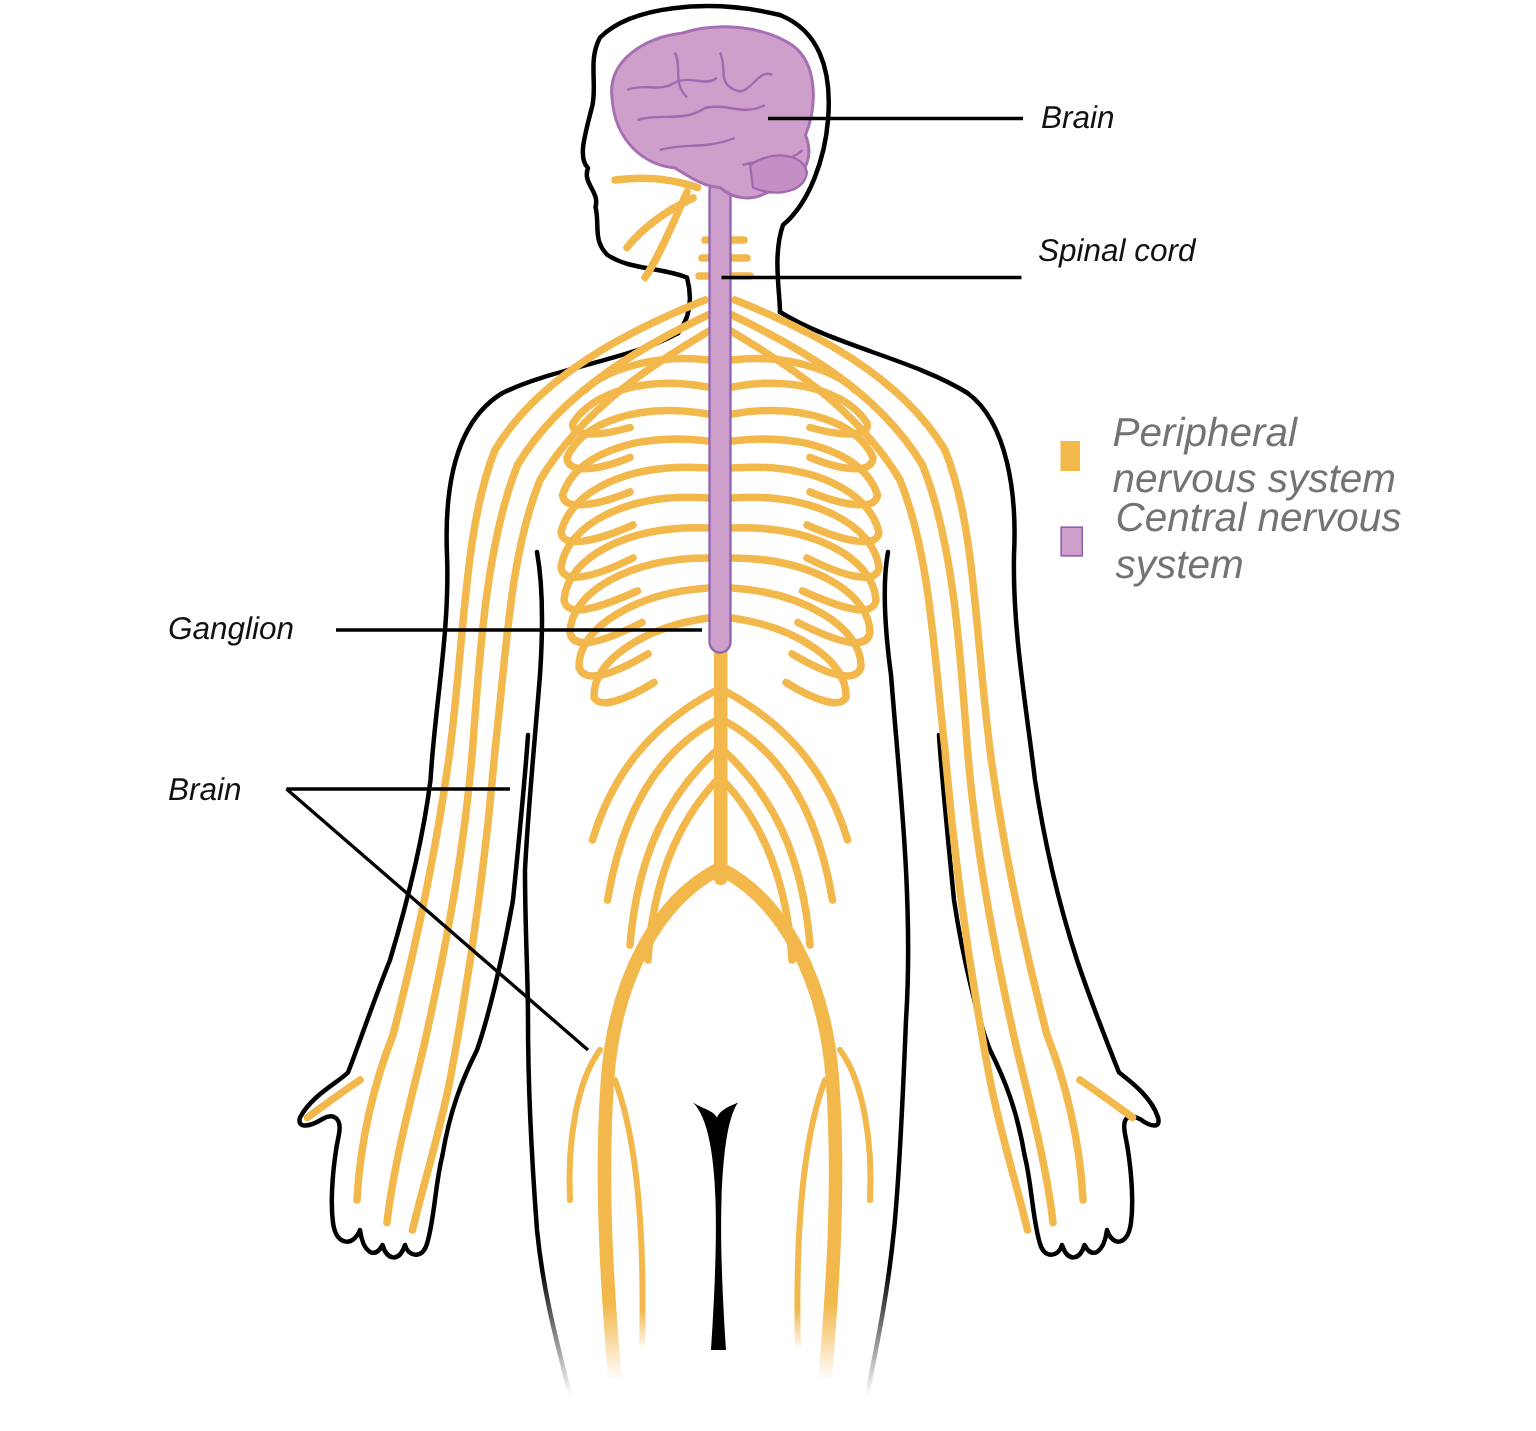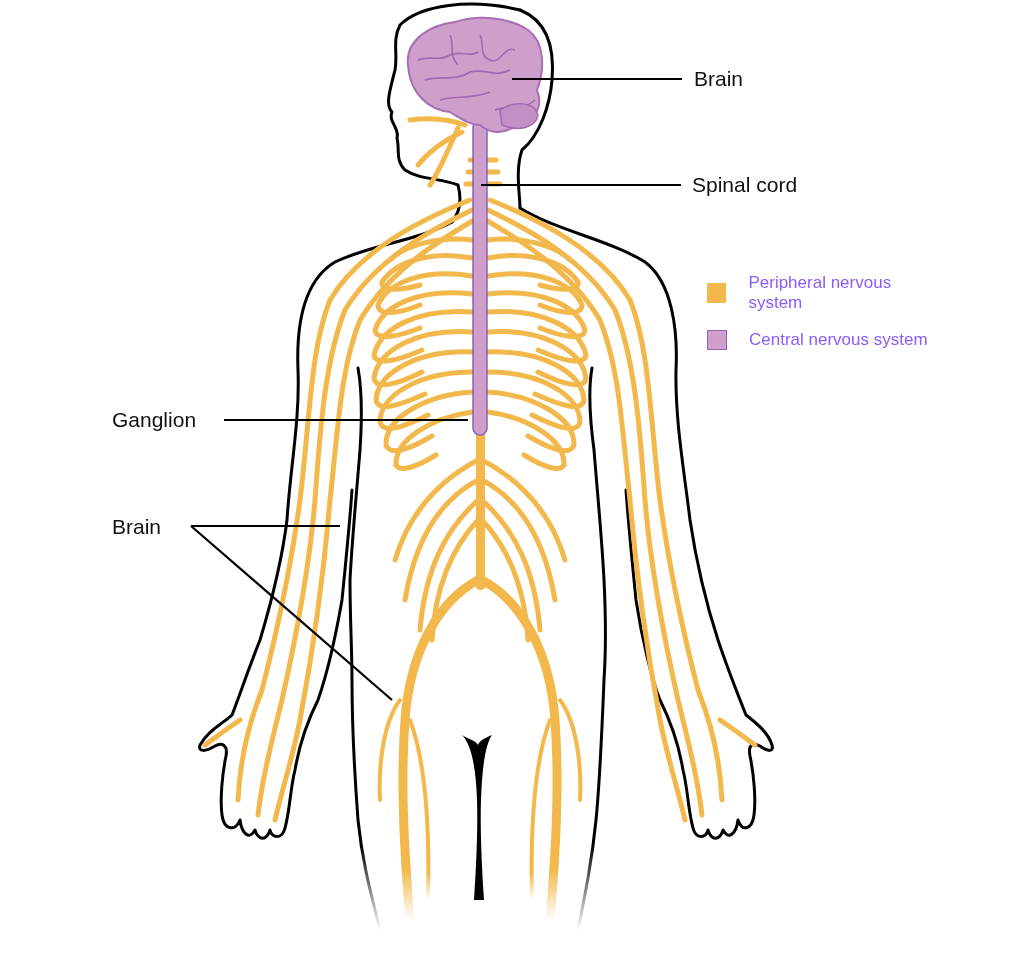--- a/index.html
+++ b/index.html
@@ -1,21 +1,21 @@
 <!DOCTYPE html>
 <html><head>
   <meta charset="utf-8">
   <style>
     html, body { margin: 0; padding: 0; background: #ffffff; }
     body { width: 1024px; height: 954px; position: relative; overflow: hidden; font-family: "Liberation Sans", sans-serif; }
-    #stage { position: absolute; left: 0; top: 0; width: 944px; height: 954px; }
+    #stage { position: absolute; left: 0; top: 0; width: 944px; height: 954px; font-style: italic; }
     .label { position: absolute; font-size: 21px; color: #111; white-space: nowrap; line-height: 1; }
     .legend-item { position: absolute; display: flex; align-items: center; }
     .swatch { width: 20px; height: 20px; box-sizing: border-box; margin-right: 22px; }
-    .legend-text { font-size: 17px; color: #8b5cf6; }
+    .legend-text { font-size: 27px; color: #737373; }
   </style>
 </head>
 <body>
 
 <div id="stage">
   <svg width="1024" height="954" viewBox="0 0 1024 954">
     <defs>
       <linearGradient id="fadeLeg" x1="0" y1="0" x2="0" y2="1">
         <stop offset="0.85" stop-color="#000" stop-opacity="1"></stop>
         <stop offset="1" stop-color="#000" stop-opacity="0"></stop>
@@ -118,21 +118,21 @@
       <line x1="512" y1="79" x2="682" y2="79"></line>
       <line x1="481" y1="185" x2="681" y2="185"></line>
       <line x1="224" y1="420" x2="468" y2="420"></line>
       <line x1="191" y1="526" x2="340" y2="526"></line>
       <line x1="191" y1="526" x2="392" y2="700"></line>
     </g>
   </svg>
 
   
   <div class="label" style="left:694px; top:68px;">Brain</div>
-  <div class="label" style="left:692px; top:174px;">Spinal cord</div>
+  <div class="label" style="left:692px; top:157px;">Spinal cord</div>
   <div class="label" style="left:112px; top:409px;text-align:right;">Ganglion</div>
   <div class="label" style="left:112px; top:516px;">Brain</div>
 
   
   <div>
     <div class="legend-item" style="left:707px; top:273px;">
       <span class="swatch" style="background:#f2b84b;"></span>
       <span class="legend-text">Peripheral nervous system</span>
     </div>
     <div class="legend-item" style="left:707px; top:330px;">

